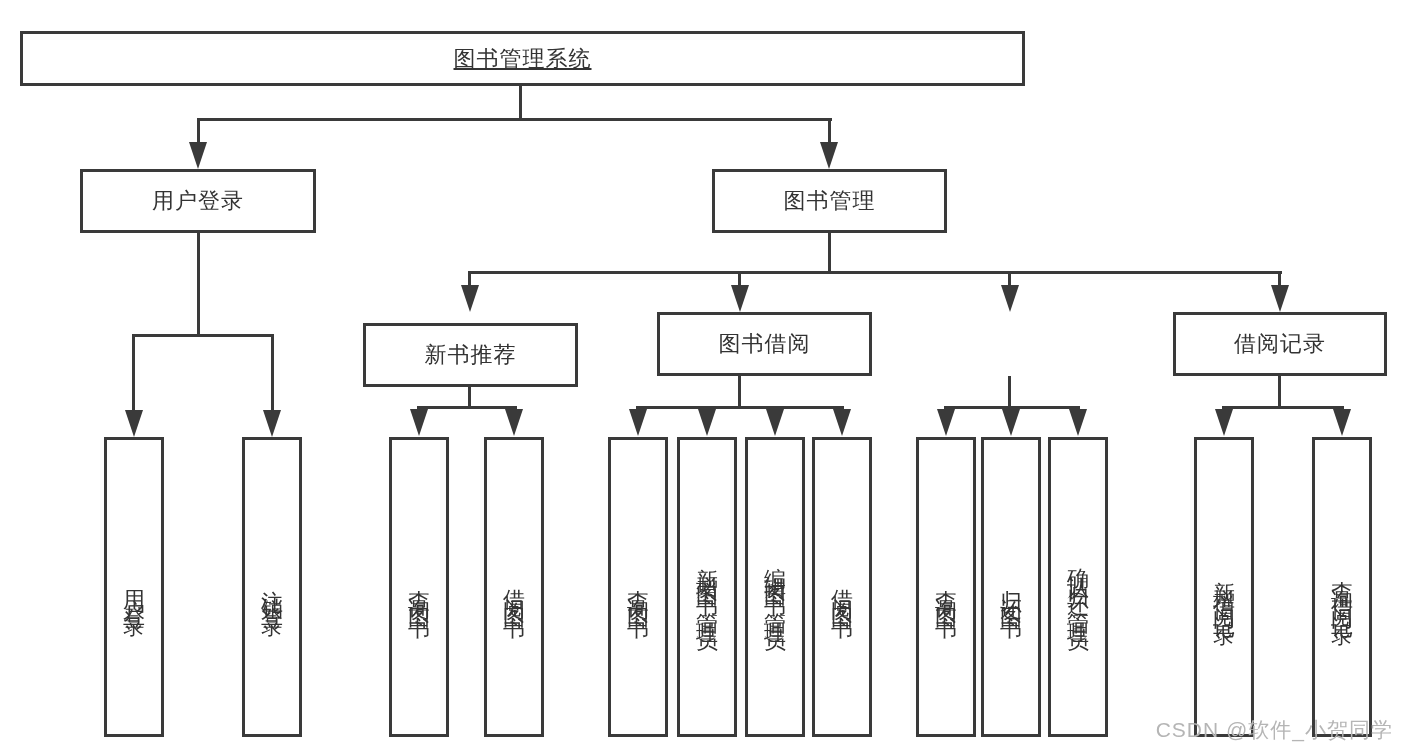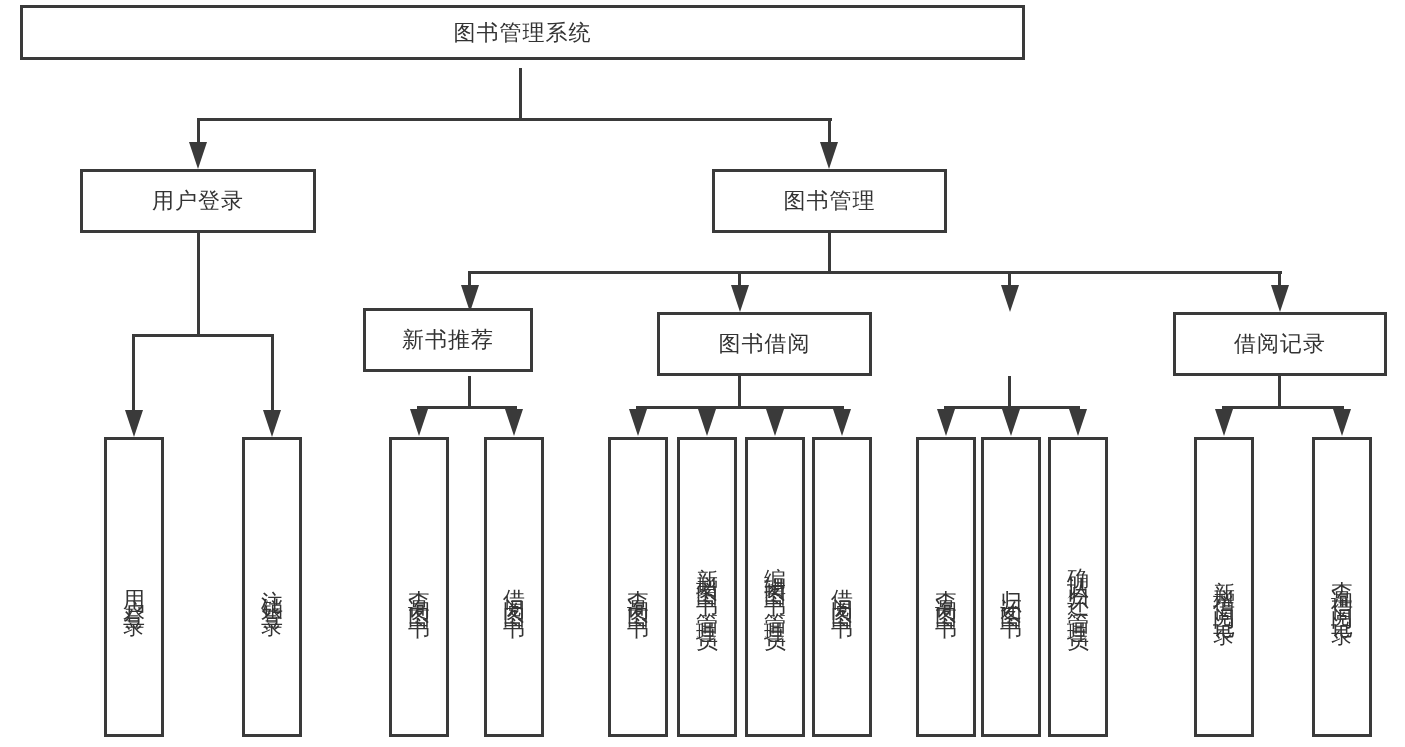--- a/index.html
+++ b/index.html
@@ -55,21 +55,21 @@
     letter-spacing:1px;
     z-index:5;
     white-space:nowrap;
   }
 </style>
 </head>
 <body>
 
 <div id="canvas">
 
-  <div class="box" style="left:20px;top:5px;width:1005px;height:55px;">图书管理系统</div>
+  <div class="box" style="left:20px;top:31px;width:1005px;height:55px;text-decoration:underline;">图书管理系统</div>
 
   <div class="vline" style="left:519px;top:68px;height:52px;"></div>
   <div class="hline" style="left:197px;top:118px;width:635px;"></div>
   <div class="vline" style="left:197px;top:118px;height:28px;"></div>
   <div class="arrow" style="left:189px;top:142px;"></div>
   <div class="vline" style="left:828px;top:118px;height:28px;"></div>
   <div class="arrow" style="left:820px;top:142px;"></div>
 
   <div class="box" style="left:80px;top:169px;width:236px;height:64px;">用户登录</div>
   <div class="box" style="left:712px;top:169px;width:235px;height:64px;">图书管理</div>
@@ -85,21 +85,21 @@
   <div class="hline" style="left:468px;top:271px;width:814px;"></div>
   <div class="vline" style="left:468px;top:271px;height:16px;"></div>
   <div class="arrow" style="left:461px;top:285px;"></div>
   <div class="vline" style="left:738px;top:271px;height:16px;"></div>
   <div class="arrow" style="left:731px;top:285px;"></div>
   <div class="vline" style="left:1008px;top:271px;height:16px;"></div>
   <div class="arrow" style="left:1001px;top:285px;"></div>
   <div class="vline" style="left:1278px;top:271px;height:16px;"></div>
   <div class="arrow" style="left:1271px;top:285px;"></div>
 
-  <div class="box" style="left:363px;top:308px;width:170px;height:64px;">新书推荐</div>
+  <div class="box" style="left:363px;top:323px;width:215px;height:64px;">新书推荐</div>
   <div class="box" style="left:633px;top:312px;width:215px;height:64px;margin-left:24px;">图书借阅</div>
   <div class="box" style="left:1173px;top:312px;width:214px;height:64px;">借阅记录</div>
 
   <div class="vline" style="left:468px;top:376px;height:33px;"></div>
   <div class="hline" style="left:417px;top:406px;width:100px;"></div>
   <div class="arrow" style="left:410px;top:409px;"></div>
   <div class="arrow" style="left:505px;top:409px;"></div>
 
   <div class="vline" style="left:738px;top:376px;height:33px;"></div>
   <div class="hline" style="left:636px;top:406px;width:208px;"></div>
@@ -130,14 +130,15 @@
   <div class="box vbox" style="left:745px;top:437px;width:60px;height:300px;">编辑图书（管理员）</div>
   <div class="box vbox" style="left:812px;top:437px;width:60px;height:300px;">借阅图书</div>
 
   <div class="box vbox" style="left:916px;top:437px;width:60px;height:300px;">查询图书</div>
   <div class="box vbox" style="left:981px;top:437px;width:60px;height:300px;">归还图书</div>
   <div class="box vbox" style="left:1048px;top:437px;width:60px;height:300px;">确认归还（管理员）</div>
 
   <div class="box vbox" style="left:1194px;top:437px;width:60px;height:300px;">新增借阅记录</div>
   <div class="box vbox" style="left:1312px;top:437px;width:60px;height:300px;">查询借阅记录</div>
 
+  <div class="watermark">CSDN @软件_小贺同学</div>
 
 </div>
 
 </body></html>

